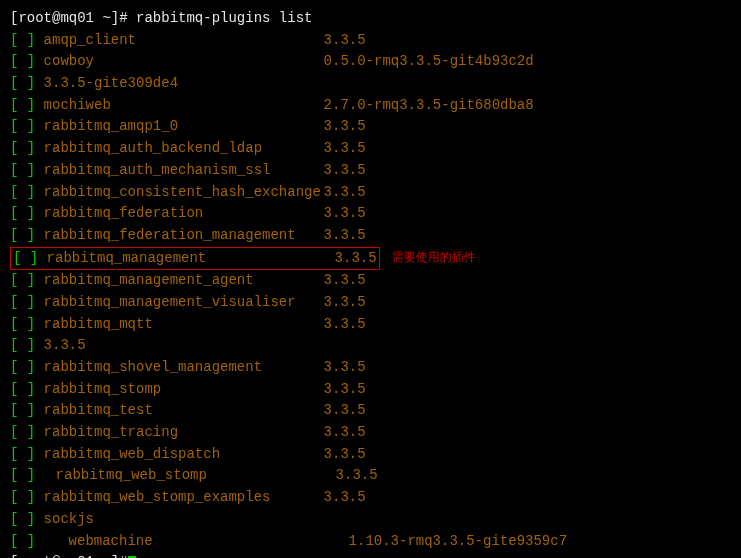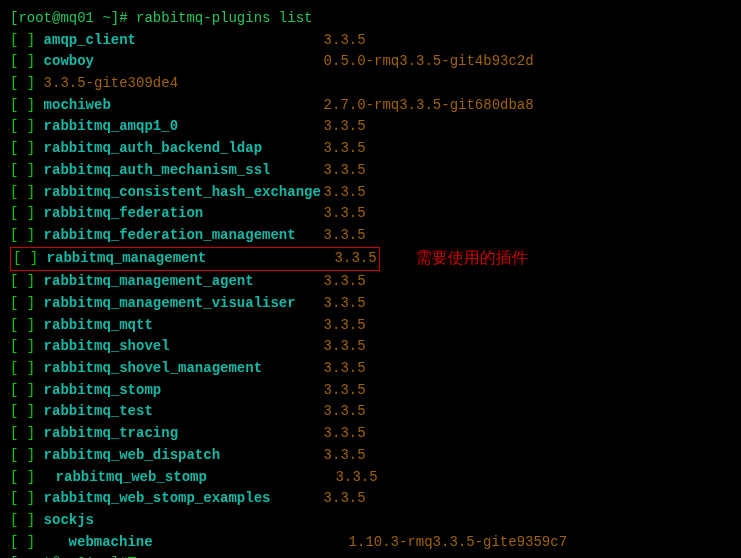--- a/index.html
+++ b/index.html
@@ -18,44 +18,43 @@
       width: 741px;
       min-height: 558px;
     }
     .line {
       display: flex;
       align-items: center;
       line-height: 1.55;
       white-space: nowrap;
     }
     .prompt {
-      color: #22c55e;
+      color: #e5e5e5;
     }
     .plugin-name {
-      color: #14b8a6;
+      color: #a16207;
       min-width: 320px;
       display: inline-block;
-      font-weight: bold;
     }
     .version {
       color: #a16207;
     }
     .bracket {
       color: #00cc00;
     }
     .highlight-box {
       border: 1px solid #cc0000;
       padding: 1px 4px;
       display: inline-flex;
       align-items: center;
     }
     .annotation {
       color: #cc0000;
-      margin-left: 36px;
-      font-size: 16px;
+      margin-left: 12px;
+      font-size: 12px;
     }
     .cursor {
       display: inline-block;
       width: 8px;
       height: 14px;
       background: #00cc00;
       vertical-align: middle;
     }
   </style>
 </head>
@@ -133,21 +132,20 @@
         <span class="plugin-name" style="min-width:280px;">rabbitmq_management_visualiser</span>
         <span class="version">3.3.5</span>
       </div>
       <div class="line">
         <span class="bracket">[ ]&nbsp;</span>
         <span class="plugin-name" style="min-width:280px;">rabbitmq_mqtt</span>
         <span class="version">3.3.5</span>
       </div>
       <div class="line">
         <span class="bracket">[ ]&nbsp;</span>
-        <span class="plugin-name" style="min-width:280px;">rabbitmq_shovel</span>
         <span class="version">3.3.5</span>
       </div>
       <div class="line">
         <span class="bracket">[ ]&nbsp;</span>
         <span class="plugin-name" style="min-width:280px;">rabbitmq_shovel_management</span>
         <span class="version">3.3.5</span>
       </div>
       <div class="line">
         <span class="bracket">[ ]&nbsp;</span>
         <span class="plugin-name" style="min-width:280px;">rabbitmq_stomp</span>

